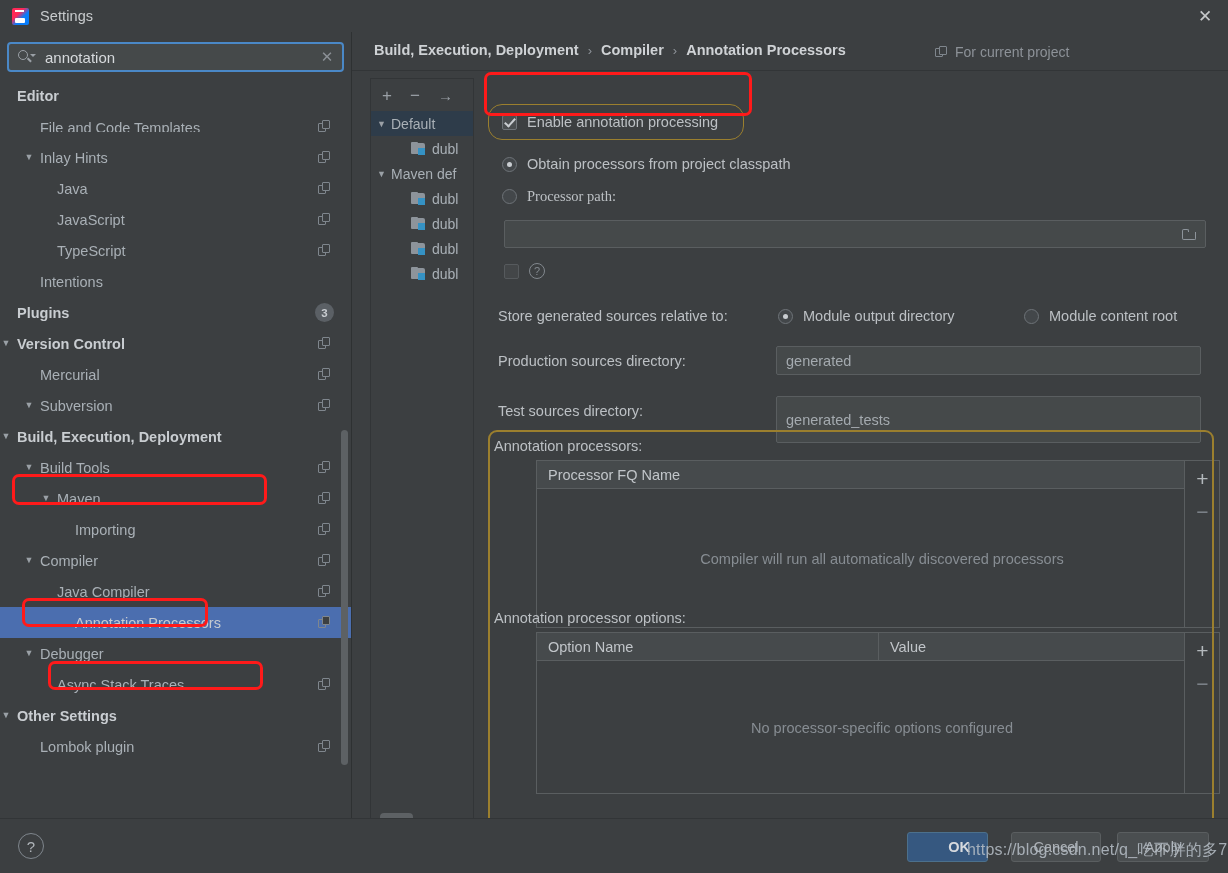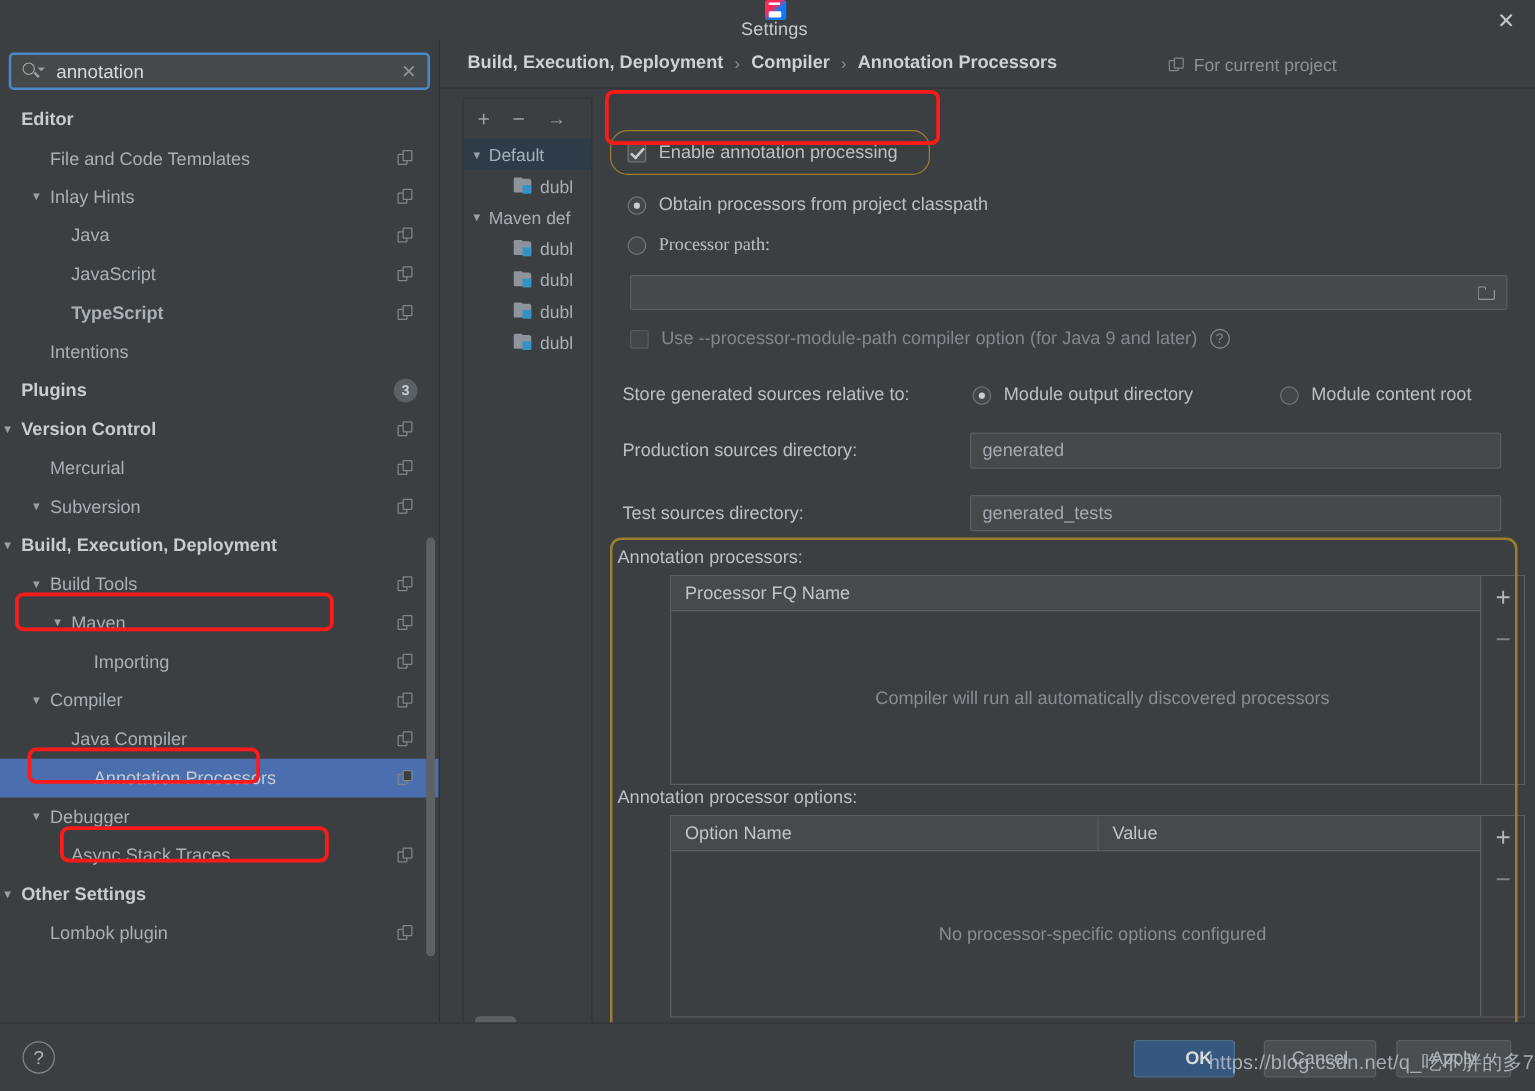--- a/index.html
+++ b/index.html
@@ -10,21 +10,21 @@
     overflow: hidden;
   }
   #app {
     position: relative; width: 1228px; height: 873px;
     background: #3c3f41; color: #bbbbbb;
   }
 
   
   .titlebar {
     position: absolute; left: 0; top: 0; width: 1228px; height: 32px;
-    background: #3c3f41; display: flex; align-items: center; flex-direction: column;
+    background: #3c3f41; display: flex; align-items: center;
   }
   .ij-logo {
     width: 17px; height: 17px; margin-left: 12px; position: relative;
     background: linear-gradient(135deg,#fe2857 0%,#fe2857 35%,#087cfa 60%,#087cfa 100%);
     border-radius: 2px;
   }
   .ij-logo::after {
     content: ""; position: absolute; left: 3px; bottom: 2px;
     width: 10px; height: 5px; background: #fff; border-radius: 1px;
   }
@@ -338,21 +338,21 @@
           </span>
         </div>
         <div class="tree-row">
           <span class="tree-label" style="left: 57px;">JavaScript</span>
           <span class="copy-icon">
             <i></i>
             <b></b>
           </span>
         </div>
         <div class="tree-row">
-          <span class="tree-label" style="left: 57px; font-weight: bold;">TypeScript</span>
+          <span class="tree-label" style="left: 57px;">TypeScript</span>
           <span class="copy-icon">
             <i></i>
             <b></b>
           </span>
         </div>
         <div class="tree-row">
           <span class="tree-label" style="left: 40px;">Intentions</span>
         </div>
         <div class="tree-row bold">
           <span class="tree-label" style="left: 17px;">Plugins</span>
@@ -560,21 +560,20 @@
       <div class="txtfield" style="left:22px; top:142px; width:702px; height:28px;">
         <span></span>
         <span class="folder-btn">
           <span class="fb1"></span>
             <span class="fb2"></span>
         </span>
       </div>
 
       <div class="row-line" style="left:22px; top:185px; gap:10px;">
         <div class="cbx disabled"></div>
-        <span class="lbl dim">Use --processor-module-path compiler option (for Java 9 and later)</span>
         <span class="qmark">?</span>
       </div>
 
       <div class="row-line" style="left:16px; top:230px; gap:10px;">
         <span class="lbl">Store generated sources relative to:</span>
       </div>
       <div class="row-line" style="left:296px; top:230px; gap:10px;">
         <div class="rdo on"></div>
         <span class="lbl">Module output directory</span>
       </div>
@@ -586,39 +585,39 @@
       <div class="row-line" style="left:16px; top:275px;">
         <span class="lbl">Production sources directory:</span>
       </div>
       <div class="txtfield" style="left:294px; top:268px; width:425px; height:29px;">
         <span>generated</span>
       </div>
 
       <div class="row-line" style="left:16px; top:325px;">
         <span class="lbl">Test sources directory:</span>
       </div>
-      <div class="txtfield" style="left:294px; top:318px; width:425px; height:29px;">
+      <div class="txtfield" style="left:294px; top:318px; width:425px; height:47px;">
         <span>generated_tests</span>
       </div>
 
       <div class="tbl-wrap" style="left:12px; top:360px; width:726px;">
         <div class="tbl-caption">Annotation processors:</div>
         <div class="tbl" style="height:168px;">
           <div class="tbl-head">
             <div class="th" style="width:690px;">Processor FQ Name</div>
           </div>
           <div class="tbl-empty" style="height:139px; width:690px;">Compiler will run all automatically discovered processors</div>
           <div class="tbl-btns">
             <div class="plus">+</div>
             <div class="minus">−</div>
           </div>
         </div>
       </div>
 
-      <div class="tbl-wrap" style="left:12px; top:552px; width:726px;">
+      <div class="tbl-wrap" style="left:12px; top:532px; width:726px;">
         <div class="tbl-caption">Annotation processor options:</div>
         <div class="tbl" style="height:162px;">
           <div class="tbl-head">
             <div class="th" style="width:345px;">Option Name</div>
             <div class="th sep" style="width:345px;">Value</div>
           </div>
           <div class="tbl-empty" style="height:133px; width:690px;">No processor-specific options configured</div>
           <div class="tbl-btns">
             <div class="plus">+</div>
             <div class="minus">−</div>

